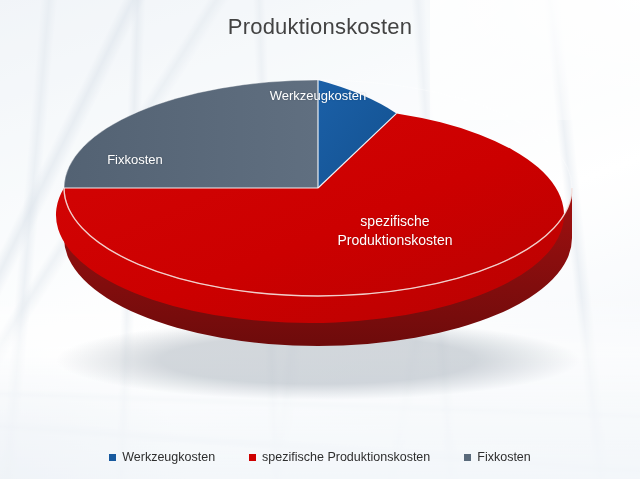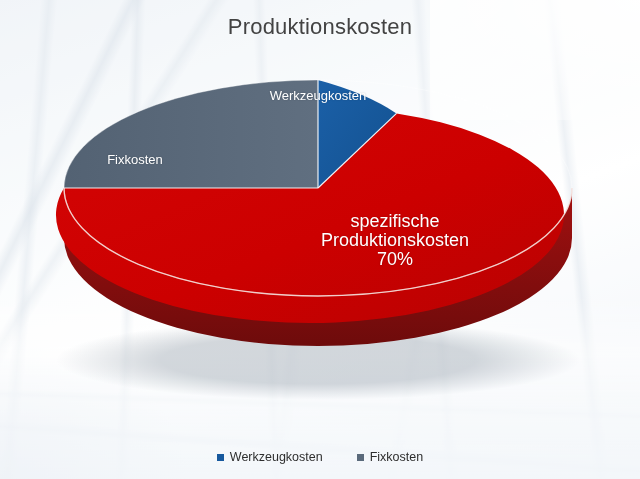--- a/index.html
+++ b/index.html
@@ -92,21 +92,21 @@
     position: absolute;
     color: #ffffff;
     font-size: 13px;
     line-height: 16px;
     text-align: center;
     white-space: nowrap;
     text-shadow: 0 0 2px rgba(0,0,0,.22);
   }
   .dl-werkzeug { left: 218px; top: 88px; width: 200px; }
   .dl-fix      { left: 50px;  top: 152px; width: 170px; }
-  .dl-spez     { left: 310px; top: 212px; width: 170px; font-size: 18px; line-height: 19px; }
+  .dl-spez     { left: 310px; top: 212px; width: 170px; font-size: 14px; line-height: 19px; }
 
   
   .legend {
     position: absolute;
     left: 0;
     top: 450px;
     width: 100%;
     display: flex;
     justify-content: center;
     align-items: center;
@@ -201,27 +201,30 @@
     <div>Werkzeugkosten</div>
   </div>
 
   <div class="data-label dl-fix">
     <div>Fixkosten</div>
   </div>
 
   <div class="data-label dl-spez">
     <div>spezifische</div>
     <div>Produktionskosten</div>
-    <div>70%</div>
   </div>
 
   <div class="legend">
     <div class="legend-item">
       <span class="legend-swatch" style="background: rgb(23, 89, 158);"></span>
       <span>Werkzeugkosten</span>
     </div>
     <div class="legend-item">
+      <span class="legend-swatch" style="background: rgb(206, 0, 0);"></span>
+      <span>spezifische Produktionskosten</span>
+    </div>
+    <div class="legend-item">
       <span class="legend-swatch" style="background: rgb(90, 106, 123);"></span>
       <span>Fixkosten</span>
     </div>
   </div>
 
 </div>
 
 </body></html>

